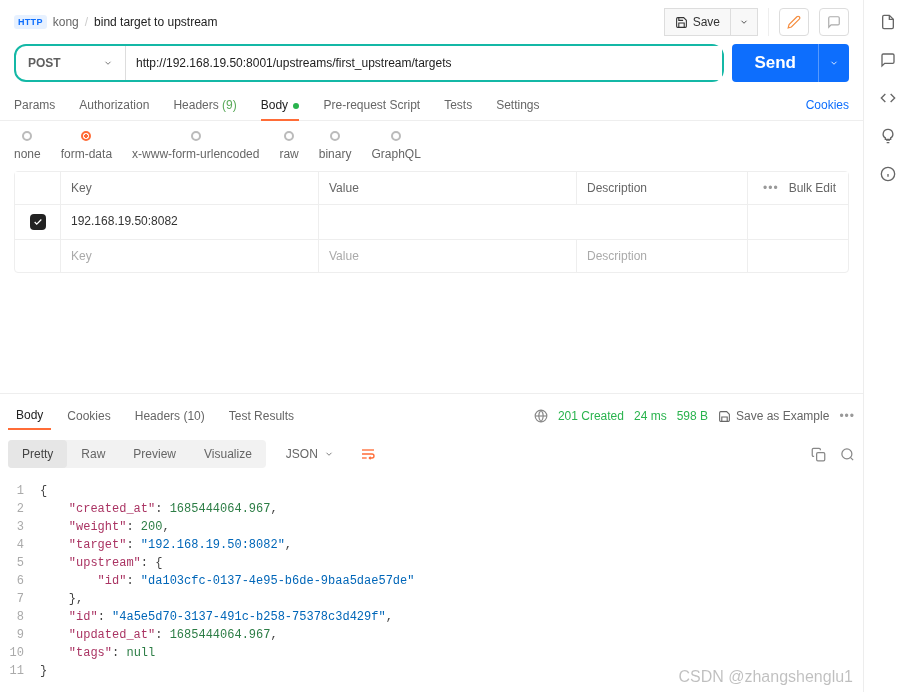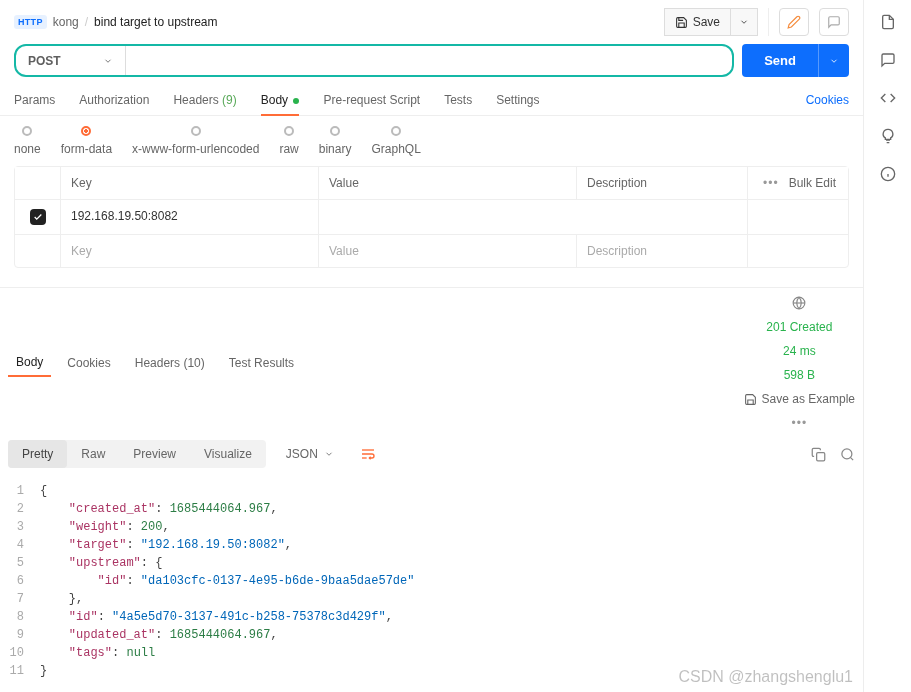--- a/index.html
+++ b/index.html
@@ -22,21 +22,21 @@
 .icon-btn { width: 30px; height: 28px; border: 1px solid #ddd; border-radius: 4px; display: flex; align-items: center; justify-content: center; }
 .edit-btn svg { color: #f58b3c; }
 .vdiv { width: 1px; height: 28px; background: #eee; }
 
 
 .urlbar { display: flex; padding: 0 14px; gap: 8px; margin-bottom: 8px; }
 .url-wrap { flex: 1; display: flex; border: 2px solid #14b8a6; border-radius: 12px; }
 .method { width: 110px; border-right: 1px solid #ddd; display: flex; align-items: center; justify-content: space-between; padding: 0 12px; font-size: 12px; font-weight: 600; color: #5f5f5f; }
 .url-input { flex: 1; border: none; outline: none; padding: 9px 10px; font-size: 12px; color: #222; }
 .send-group { display: flex; background: #0d6efd; color: #fff; border-radius: 4px; }
-.send-btn { padding: 9px 22px; font-weight: 600; font-size: 13px; }
+.send-btn { padding: 9px 22px; font-weight: 600; font-size: 17px; }
 .send-drop { border-left: 1px solid rgba(255,255,255,0.3); padding: 9px 10px; display: flex; align-items: center; }
 
 
 .tabs { display: flex; padding: 0 14px; border-bottom: 1px solid #eee; font-size: 12px; }
 .tab { padding: 8px 0; margin-right: 24px; color: #666; cursor: pointer; position: relative; }
 .tab.active { color: #222; }
 .tab.active::after { content: ""; position: absolute; bottom: -1px; left: 0; right: 0; height: 2px; background: #ff6c37; }
 .tab .count { color: #59a959; }
 .tab .dot { display: inline-block; width: 6px; height: 6px; border-radius: 50%; background: #29b34d; margin-left: 2px; vertical-align: middle; }
 .cookies-link { margin-left: auto; color: #0d6efd; font-size: 12px; padding: 8px 0; }
@@ -61,21 +61,21 @@
 .phead { color: #666; font-weight: 500; background: #fff; }
 .pplaceholder { color: #aaa; }
 .chk { width: 16px; height: 16px; border-radius: 4px; background: #222; display: flex; align-items: center; justify-content: center; color: #fff; }
 .ellipsis-icon { color: #999; letter-spacing: 1px; }
 
 
 .resp { margin-top: auto; border-top: 1px solid #eee; }
 .resp-tabs { display: flex; align-items: center; padding: 8px 8px 0 8px; font-size: 12px; }
 .resp-tab { padding: 6px 8px; margin-right: 8px; color: #666; cursor: pointer; }
 .resp-tab.active { color: #222; border-bottom: 2px solid #ff6c37; }
-.resp-meta { margin-left: auto; display: flex; align-items: center; gap: 10px; color: #666; flex-direction: column; }
+.resp-meta { margin-left: auto; display: flex; align-items: flex-end; gap: 10px; color: #666; }
 .meta-green { color: #29b34d; }
 .resp-toolbar { display: flex; align-items: center; padding: 10px 8px; gap: 10px; }
 .toolbar-tabs { display: flex; background: #f2f2f2; border-radius: 4px; }
 .tt { padding: 7px 14px; font-size: 12px; color: #666; cursor: pointer; }
 .tt.active { background: #e6e6e6; color: #444; border-radius: 4px; }
 .format-select { display: flex; align-items: center; gap: 6px; padding: 6px 10px; color: #666; }
 .wrap-icon { width: 28px; height: 28px; display: flex; align-items: center; justify-content: center; border-radius: 4px; }
 .wrap-icon svg { color: #ff6c37; }
 .resp-toolbar-right { margin-left: auto; display: flex; gap: 14px; }
 
@@ -135,20 +135,21 @@
 </div>
 
 <div class="urlbar">
   <div class="url-wrap">
     <div class="method">
       <span>POST</span>
       <svg width="10" height="10" viewBox="0 0 24 24" fill="none" stroke="currentColor" stroke-width="2">
               <polyline points="6 9 12 15 18 9"></polyline>
             </svg>
     </div>
+    <input class="url-input" value="http://192.168.19.50:8001/upstreams/first_upstream/targets" style="">
   </div>
   <div class="send-group">
     <div class="send-btn">Send</div>
     <div class="send-drop">
       <svg width="10" height="10" viewBox="0 0 24 24" fill="none" stroke="currentColor" stroke-width="2">
               <polyline points="6 9 12 15 18 9"></polyline>
             </svg>
     </div>
   </div>
 </div>

